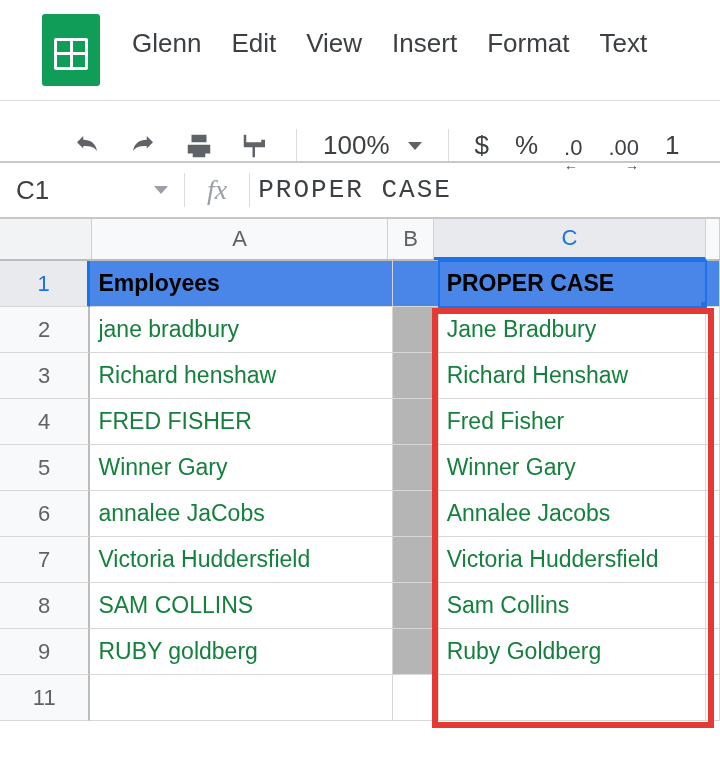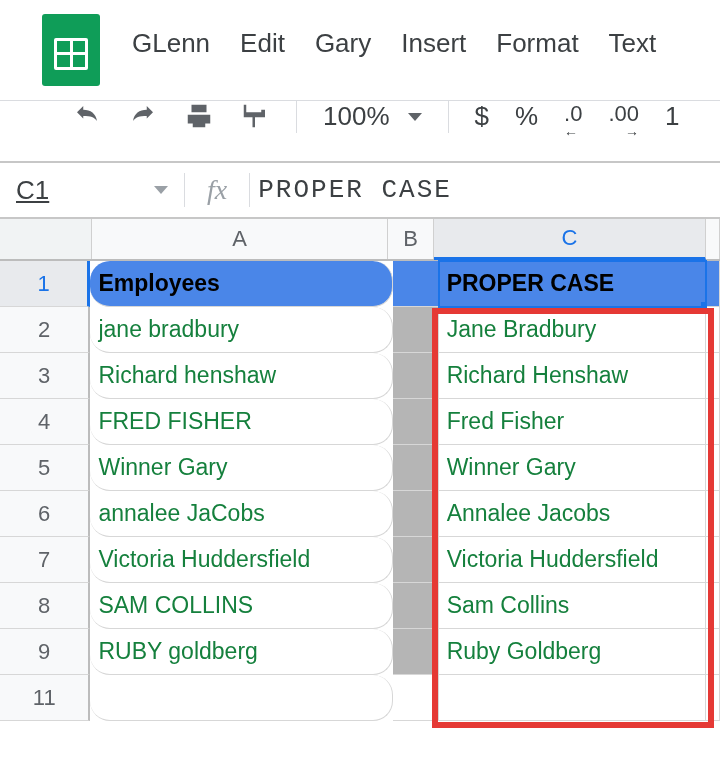--- a/index.html
+++ b/index.html
@@ -79,21 +79,21 @@
   .menubar span { cursor: pointer; }
 
   .divider {
     border-top: 1px solid #dadce0;
     margin-top: 14px;
   }
 
   
   .toolbar {
     display: flex;
-    align-items: flex-start;
+    align-items: flex-end;
     height: 62px;
     padding-left: 72px;
     gap: 26px;
     border-bottom: 2px solid #c7c7c7;
   }
   .tb-icon {
     color: #5f6368;
     display: inline-flex;
     align-items: center;
     justify-content: center;
@@ -132,21 +132,20 @@
   .name-box {
     width: 184px;
     padding-left: 16px;
     font-size: 26px;
     color: #3c4043;
     display: flex;
     align-items: center;
     justify-content: space-between;
     padding-right: 16px;
     height: 100%;
-    text-decoration: underline;
   }
   .name-box .dropdown-caret { border-top-color: #9aa0a6; }
   .fx-sep { width: 1px; height: 34px; background: #dadce0; }
   .fx {
     font-family: "Times New Roman", serif;
     font-style: italic;
     font-size: 28px;
     color: #9aa0a6;
     padding: 0 22px;
   }
@@ -217,21 +216,21 @@
   .cell {
     border-right: 1px solid #d7d7d7;
     border-bottom: 1px solid #d7d7d7;
     display: flex; align-items: center;
     padding: 0 8px;
     font-size: 23px;
     color: #15803d;
     overflow: hidden;
     white-space: nowrap;
   }
-  .cell.colA { width: 308px; border-radius: 20px; }
+  .cell.colA { width: 308px; }
   .cell.colB { width: 46px; background: #b5b5b5; padding: 0; }
   .cell.colC { width: 272px; }
   .cell.colD { width: 14px; padding: 0; }
 
   .header-cell {
     background: #4a86e8;
     color: #000;
     font-weight: 700;
   }
   .header-cell.colB { background: #4a86e8; }
@@ -260,23 +259,23 @@
 </style>
 </head>
 <body>
 
 <div class="header">
   <div class="doc-icon">
     <span class="vline"></span>
   </div>
   <div class="title-block">
     <div class="menubar">
-      <span>GLenn</span>
+      <span>Glenn</span>
       <span>Edit</span>
-      <span>Gary</span>
+      <span>View</span>
       <span>Insert</span>
       <span>Format</span>
       <span>Text</span>
     </div>
   </div>
 </div>
 
 <div class="divider"></div>
 
 <div class="toolbar">

